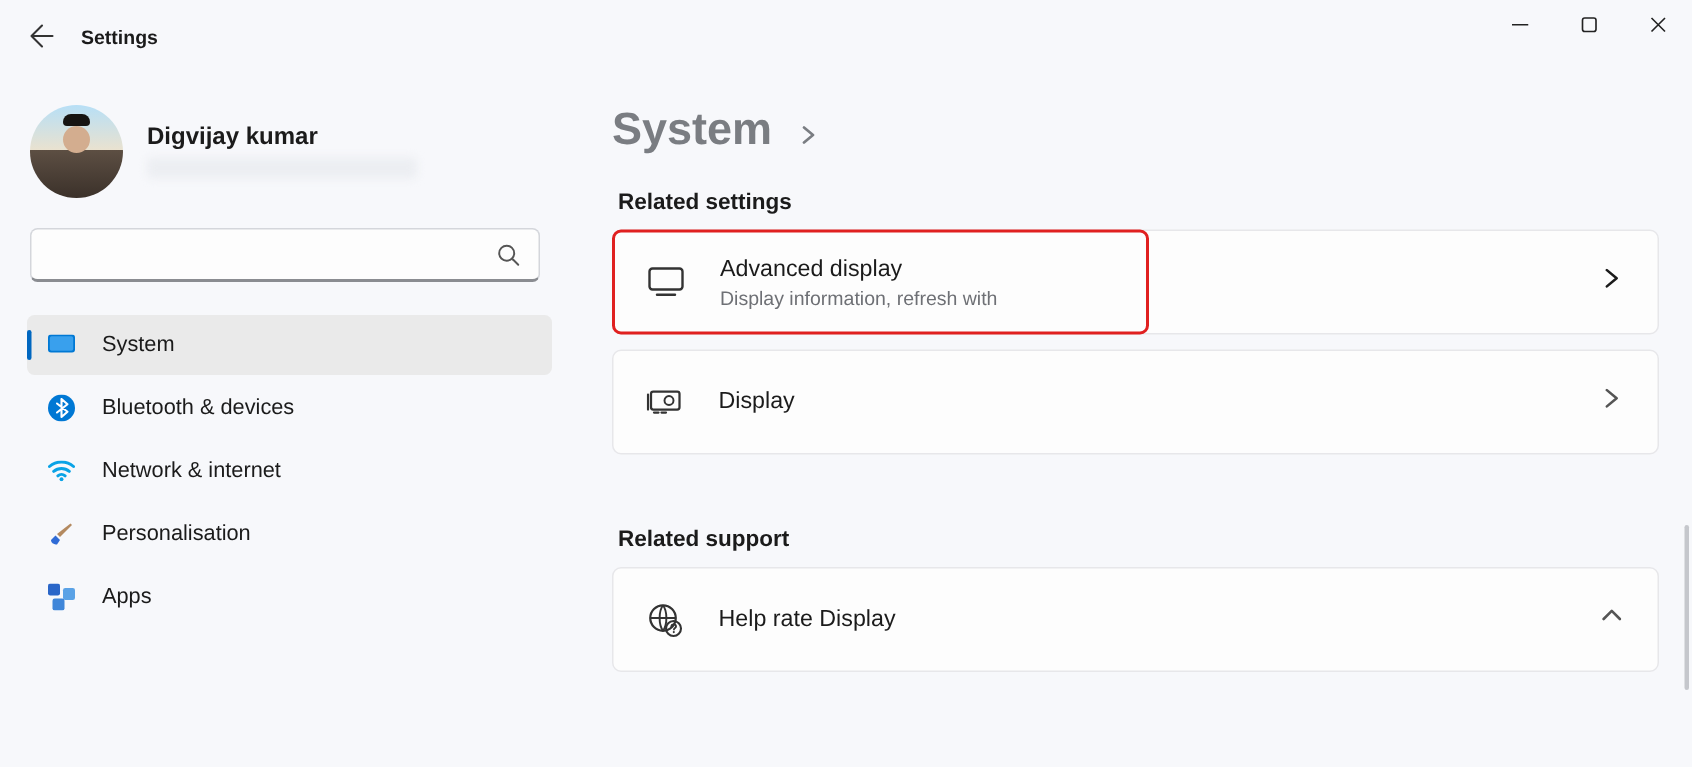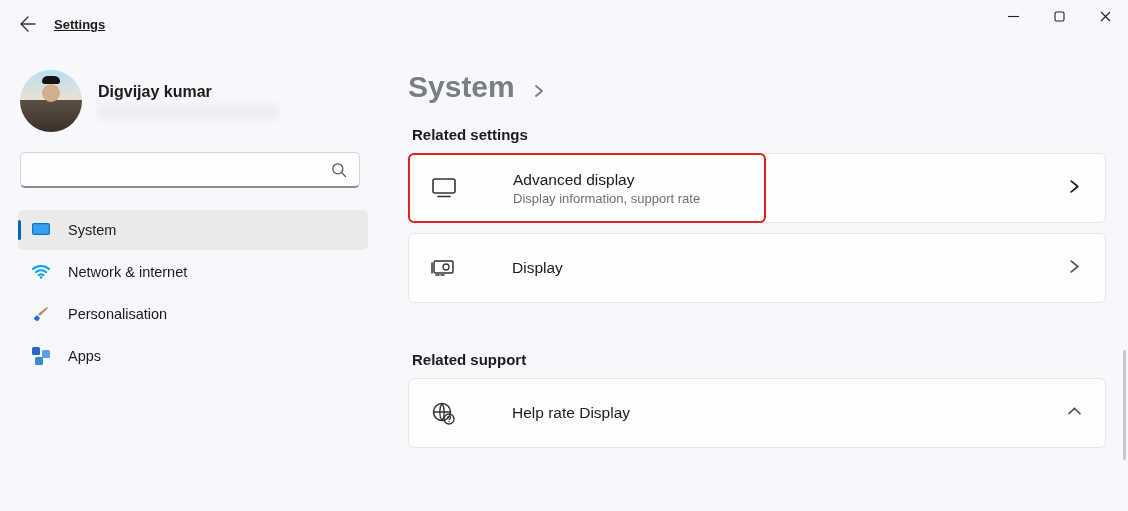--- a/index.html
+++ b/index.html
@@ -3,21 +3,21 @@
 <meta charset="utf-8">
 <style>
   * { box-sizing: border-box; margin: 0; padding: 0; }
   html, body { width: 1128px; height: 511px; font-family: "Segoe UI", Tahoma, Arial, sans-serif; background: #f7f8fb; color: #1b1b1b; overflow: hidden; }
   body { position: relative; }
 
   
   .titlebar { position: absolute; top: 0; left: 0; right: 0; height: 48px; display: flex; align-items: center; }
   .back-btn { width: 44px; height: 48px; display: flex; align-items: center; justify-content: center; margin-left: 6px; color: #333; }
   .back-btn svg { width: 16px; height: 16px; }
-  .app-title { font-size: 13px; font-weight: 600; margin-left: 4px; text-decoration: underline; }
+  .app-title { font-size: 13px; font-weight: 600; margin-left: 4px; }
   .win-controls { position: absolute; top: 0; right: 0; display: flex; }
   .win-btn { width: 46px; height: 32px; display: flex; align-items: center; justify-content: center; }
   .win-btn svg { width: 11px; height: 11px; }
 
   
   .sidebar { position: absolute; left: 0; top: 0; width: 380px; height: 431px; padding-top: 60px; }
   .profile { display: flex; align-items: center; gap: 16px; padding: 10px 18px 20px 20px; }
   .avatar { width: 62px; height: 62px; border-radius: 50%; background: linear-gradient(180deg,#b7dff6 0%, #e9e2d0 48%, #5d4f43 48%, #3b312a 100%); position: relative; overflow: hidden; flex-shrink: 0; }
   .avatar::before { content:""; position:absolute; top:6px; left:22px; width:18px; height:8px; background:#161412; border-radius:6px 6px 3px 3px; } 
   .avatar::after  { content:""; position:absolute; top:14px; left:22px; width:18px; height:18px; background:#d3ad8f; border-radius:50%; } 
@@ -39,21 +39,21 @@
   
   .main { position:absolute; left:408px; right:22px; top:70px; }
   .breadcrumb { display:flex; align-items:baseline; gap:18px; margin-bottom:22px; }
   .bc-system { font-size:30px; font-weight:600; color:#7a7d82; }
   .bc-sep { color:#7a7d82; }
   .bc-sep svg { width:12px; height:12px; }
   .bc-display { font-size:30px; font-weight:600; color:#1b1b1b; }
 
   .section-label { font-size:15px; font-weight:600; margin:0 0 10px 4px; }
 
-  .card { display:flex; align-items:center; height:70px; border:1px solid #e7e7ea; border-radius:6px; background:#fdfdfd; padding:0 24px 0 22px; margin-bottom:10px;gap:33px; }
+  .card { display:flex; align-items:center; height:70px; border:1px solid #e7e7ea; border-radius:6px; background:#fdfdfd; padding:0 24px 0 22px; margin-bottom:10px; }
   .card.highlight { border:2px solid #e02020; width:358px; margin-bottom:0; position:relative; z-index:2; }
   .card-row { position:relative; margin-bottom:10px; }
   .card-under { position:absolute; inset:0; border:1px solid #e7e7ea; border-radius:6px; background:#fdfdfd; z-index:1; display:flex; align-items:center; justify-content:flex-end; padding-right:24px; }
   .card .cico { width:24px; height:24px; display:flex; align-items:center; justify-content:center; color:#333; margin-right:24px; flex-shrink:0; }
   .card .ctext { display:flex; flex-direction:column; }
   .card .ctitle { font-size:15.5px; }
   .card .csub { font-size:13px; color:#6e7075; margin-top:2px; }
   .card .chev { margin-left:auto; color:#555; }
   .card .chev svg, .card-under .chev svg { width:13px; height:13px; }
 
@@ -115,20 +115,29 @@
       <span class="nico">
         <svg viewBox="0 0 18 14">
             <rect x="0" y="0" width="18" height="12" rx="2" fill="#0078d4"></rect>
             <rect x="1.2" y="1.2" width="15.6" height="9.6" rx="1.2" fill="#39a0ed"></rect>
           </svg>
       </span>
       <span>System</span>
     </div>
     <div class="nav-item">
       <span class="nico">
+        <svg viewBox="0 0 18 18">
+            <circle cx="9" cy="9" r="9" fill="#0078d4"></circle>
+            <path d="M9 3v12l4-3.5L6 6m0 6 7-5.5L9 3" fill="none" stroke="#fff" stroke-width="1.4" stroke-linejoin="round" stroke-linecap="round"></path>
+          </svg>
+      </span>
+      <span>Bluetooth &amp; devices</span>
+    </div>
+    <div class="nav-item">
+      <span class="nico">
         <svg viewBox="0 0 18 14">
             <path d="M1 4c4.5-4 11.5-4 16 0M3.8 7.2c3-2.6 7.4-2.6 10.4 0M6.6 10.2c1.4-1.2 3.4-1.2 4.8 0" fill="none" stroke="#0aa3e6" stroke-width="2" stroke-linecap="round"></path>
             <circle cx="9" cy="12.5" r="1.3" fill="#0aa3e6"></circle>
           </svg>
       </span>
       <span>Network &amp; internet</span>
     </div>
     <div class="nav-item">
       <span class="nico">
         <svg viewBox="0 0 18 18">
@@ -173,21 +182,21 @@
     </div>
     <div class="card highlight">
       <span class="cico">
         <svg viewBox="0 0 24 20">
             <rect x="1" y="1" width="22" height="14" rx="2" fill="none" stroke="currentColor" stroke-width="1.6"></rect>
             <path d="M6 18.5h12" stroke="currentColor" stroke-width="1.6" stroke-linecap="round"></path>
           </svg>
       </span>
       <span class="ctext">
         <span class="ctitle">Advanced display</span>
-        <span class="csub">Display information, support rate</span>
+        <span class="csub">Display information, refresh with</span>
       </span>
     </div>
   </div>
 
   <div class="card">
     <span class="cico">
       <svg viewBox="0 0 24 18">
           <rect x="3" y="2" width="19" height="12" rx="1.5" fill="none" stroke="currentColor" stroke-width="1.5"></rect>
           <circle cx="15" cy="8" r="3" fill="none" stroke="currentColor" stroke-width="1.3"></circle>
           <path d="M1 4v10M5 16h3m2 0h3" stroke="currentColor" stroke-width="1.5" stroke-linecap="round"></path>

